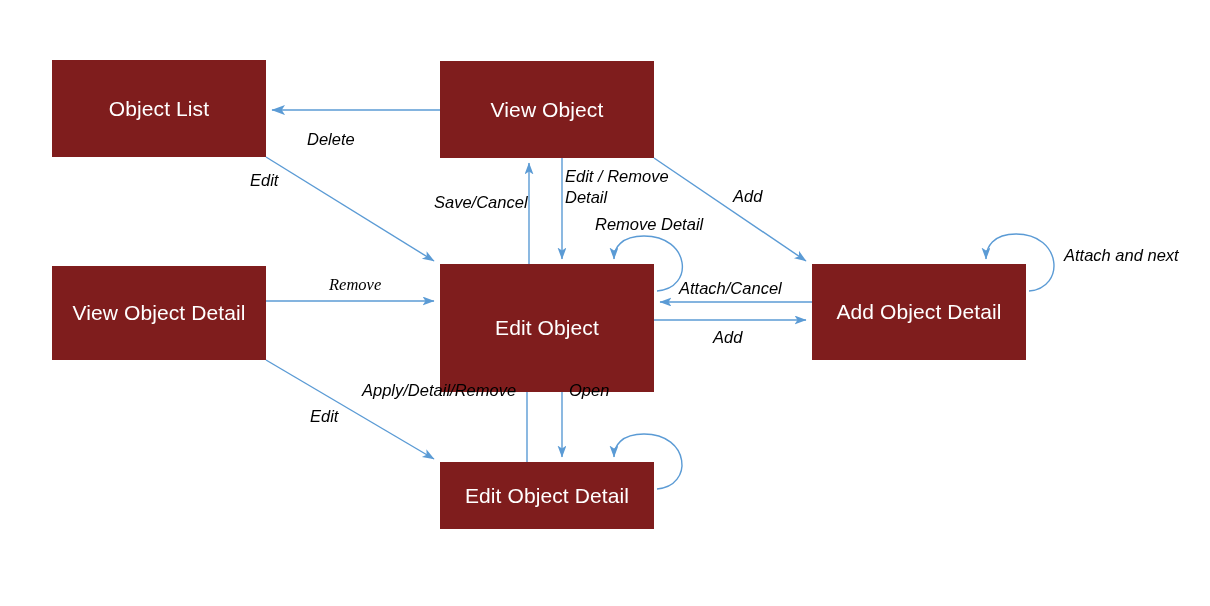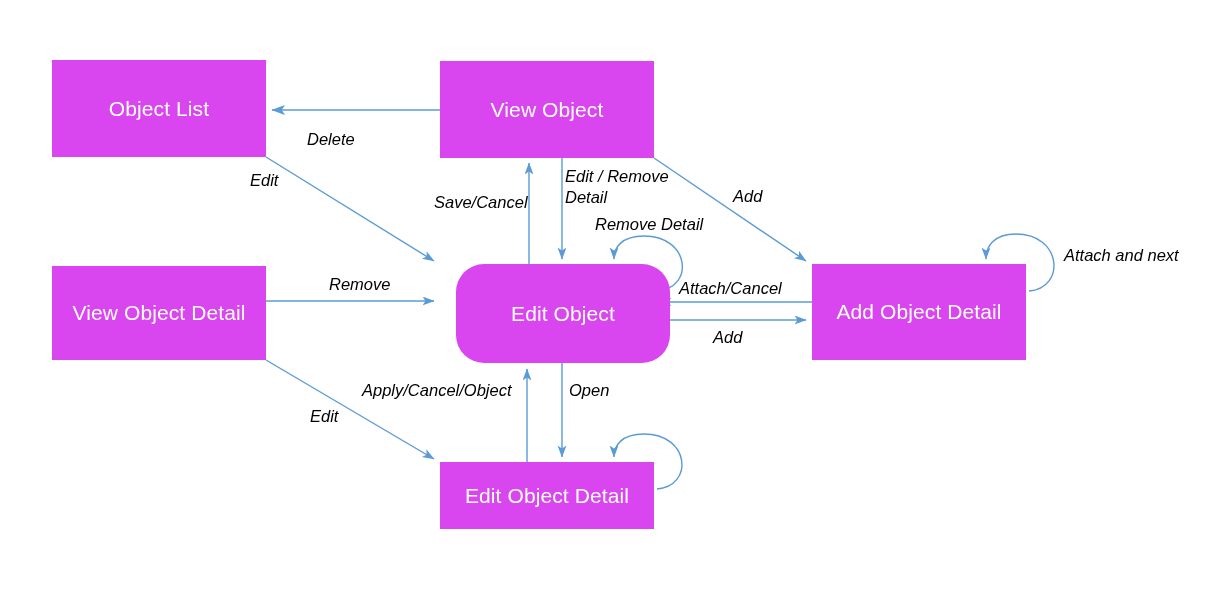--- a/index.html
+++ b/index.html
@@ -20,21 +20,21 @@
   }
   #edges-layer {
     position: absolute;
     left: 0;
     top: 0;
     width: 1210px;
     height: 606px;
   }
   .state-node {
     position: absolute;
-    background: #d946ef;
+    background: #7f1d1d;
     display: flex;
     align-items: center;
     justify-content: center;
     box-sizing: border-box;
   }
   .state-node-label {
     color: #ffffff;
     font-family: "Liberation Sans", sans-serif;
     font-size: 21px;
     font-weight: 400;
@@ -126,21 +126,21 @@
   </div>
 
   <div class="state-node" style="left:440px; top:61px; width:214px; height:97px;">
     <span class="state-node-label">View Object</span>
   </div>
 
   <div class="state-node" style="left:52px; top:266px; width:214px; height:94px;">
     <span class="state-node-label">View Object Detail</span>
   </div>
 
-  <div class="state-node" style="left:456px; top:264px; width:214px; height:99px;border-radius:28px;">
+  <div class="state-node" style="left:440px; top:264px; width:214px; height:128px;">
     <span class="state-node-label">Edit Object</span>
   </div>
 
   <div class="state-node" style="left:812px; top:264px; width:214px; height:96px;">
     <span class="state-node-label">Add Object Detail</span>
   </div>
 
   <div class="state-node" style="left:440px; top:462px; width:214px; height:67px;">
     <span class="state-node-label">Edit Object Detail</span>
   </div>
@@ -153,26 +153,26 @@
 
   <div class="edge-label" style="left:565px; top:166px;">Edit / Remove
 Detail</div>
 
   <div class="edge-label" style="left:733px; top:186px;">Add</div>
 
   <div class="edge-label" style="left:595px; top:214px;">Remove Detail</div>
 
   <div class="edge-label" style="left:1064px; top:245px;">Attach and next</div>
 
-  <div class="edge-label" style="left:329px; top:274px;">Remove</div>
+  <div class="edge-label" style="left:329px; top:274px;font-family:Liberation Serif, serif;">Remove</div>
 
   <div class="edge-label" style="left:679px; top:278px;">Attach/Cancel</div>
 
   <div class="edge-label" style="left:713px; top:327px;">Add</div>
 
-  <div class="edge-label" style="left:362px; top:380px;">Apply/Cancel/Object</div>
+  <div class="edge-label" style="left:362px; top:380px;">Apply/Detail/Remove</div>
 
   <div class="edge-label" style="left:569px; top:380px;">Open</div>
 
   <div class="edge-label" style="left:310px; top:406px;">Edit</div>
 
 
 </div>
 
 </body></html>

